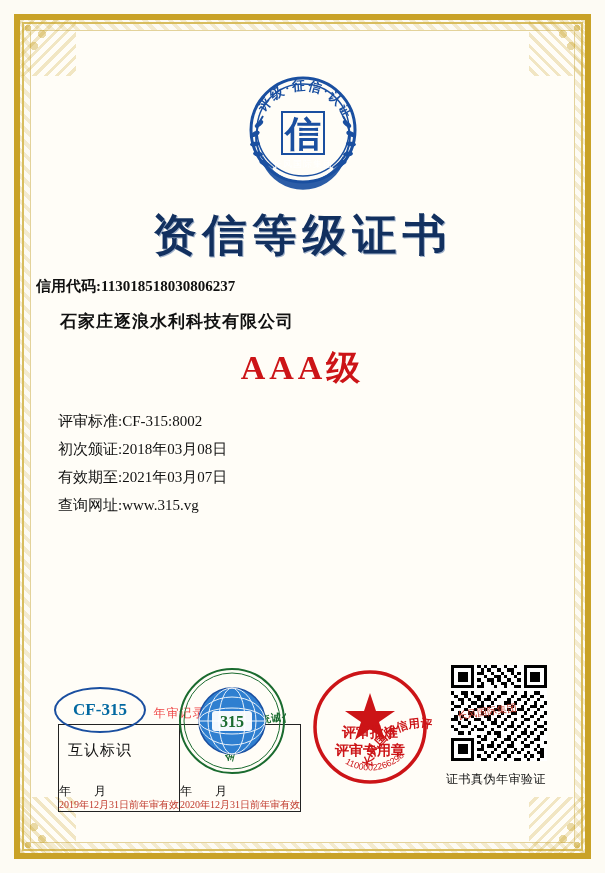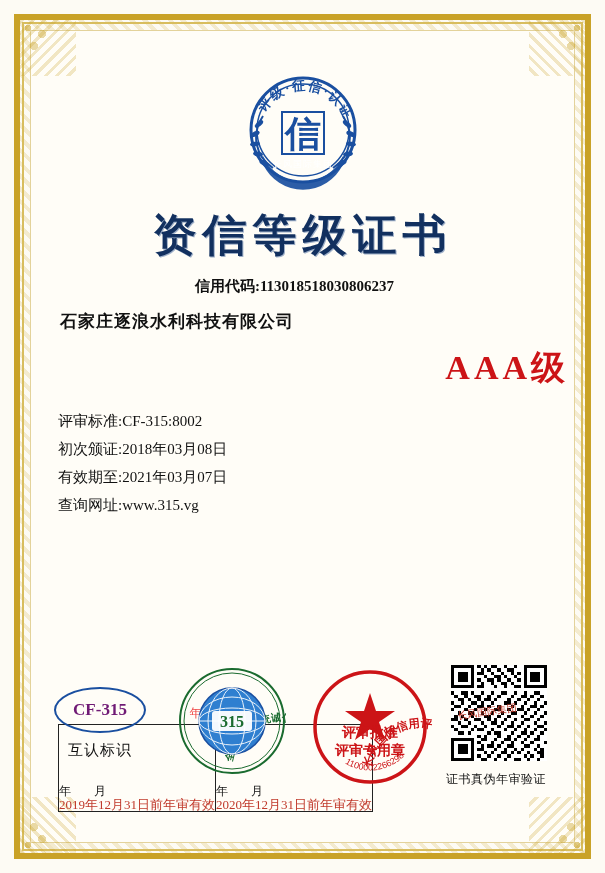--- a/index.html
+++ b/index.html
@@ -84,21 +84,21 @@
     font-family: "Liberation Serif", serif;
     font-weight: bold;
     font-size: 44px;
     letter-spacing: 6px;
     color: #12305f;
     text-shadow: 1px 1px 0 #9fb0c9;
   }
 
   .credit-code {
     margin-top: 12px;
-    text-align: center;
+    text-align: left;
     padding-right: 16px;
     font-size: 15px;
     font-weight: bold;
     color: #111;
     letter-spacing: 0px;
   }
 
   .company {
     margin-top: 14px;
     padding-left: 24px;
@@ -114,21 +114,21 @@
     font-size: 16px;
     line-height: 30px;
     color: #111;
     text-align: justify;
     letter-spacing: 0.5px;
   }
   .body-text .indent { display: inline-block; width: 32px; }
 
   .grade {
     margin-top: 12px;
-    text-align: right;
+    text-align: center;
     font-size: 34px;
     font-weight: bold;
     color: #cc1417;
     letter-spacing: 4px;
     font-family: "Liberation Serif", serif;
   }
 
   
   .lower {
     margin-top: 16px;
@@ -167,21 +167,21 @@
     padding: 0 0 2px 0;
     text-align: left;
   }
   .cell-ym {
     font-size: 12px;
     color: #111;
     letter-spacing: 10px;
     padding-right: 10px;
   }
   .cell-note {
-    font-size: 13px;
+    font-size: 10px;
     color: #c0392b;
     letter-spacing: 0;
     line-height: 9px;
   }
 
   
   .seals {
     position: absolute;
     left: 0; right: 0;
     bottom: 26px;
@@ -194,21 +194,21 @@
     left: 18px;
     top: 26px;
     width: 92px;
     text-align: center;
   }
   .cf315 .oval {
     width: 88px;
     height: 42px;
     border: 2px solid #1a4fa0;
     border-radius: 50%;
-    color: #701a75;
+    color: #0369a1;
     font-size: 17px;
     font-weight: bold;
     line-height: 42px;
     letter-spacing: 0px;
     font-family: "Liberation Serif", serif;
   }
   .cf315 .cap {
     margin-top: 8px;
     font-size: 15px;
     color: #111;

